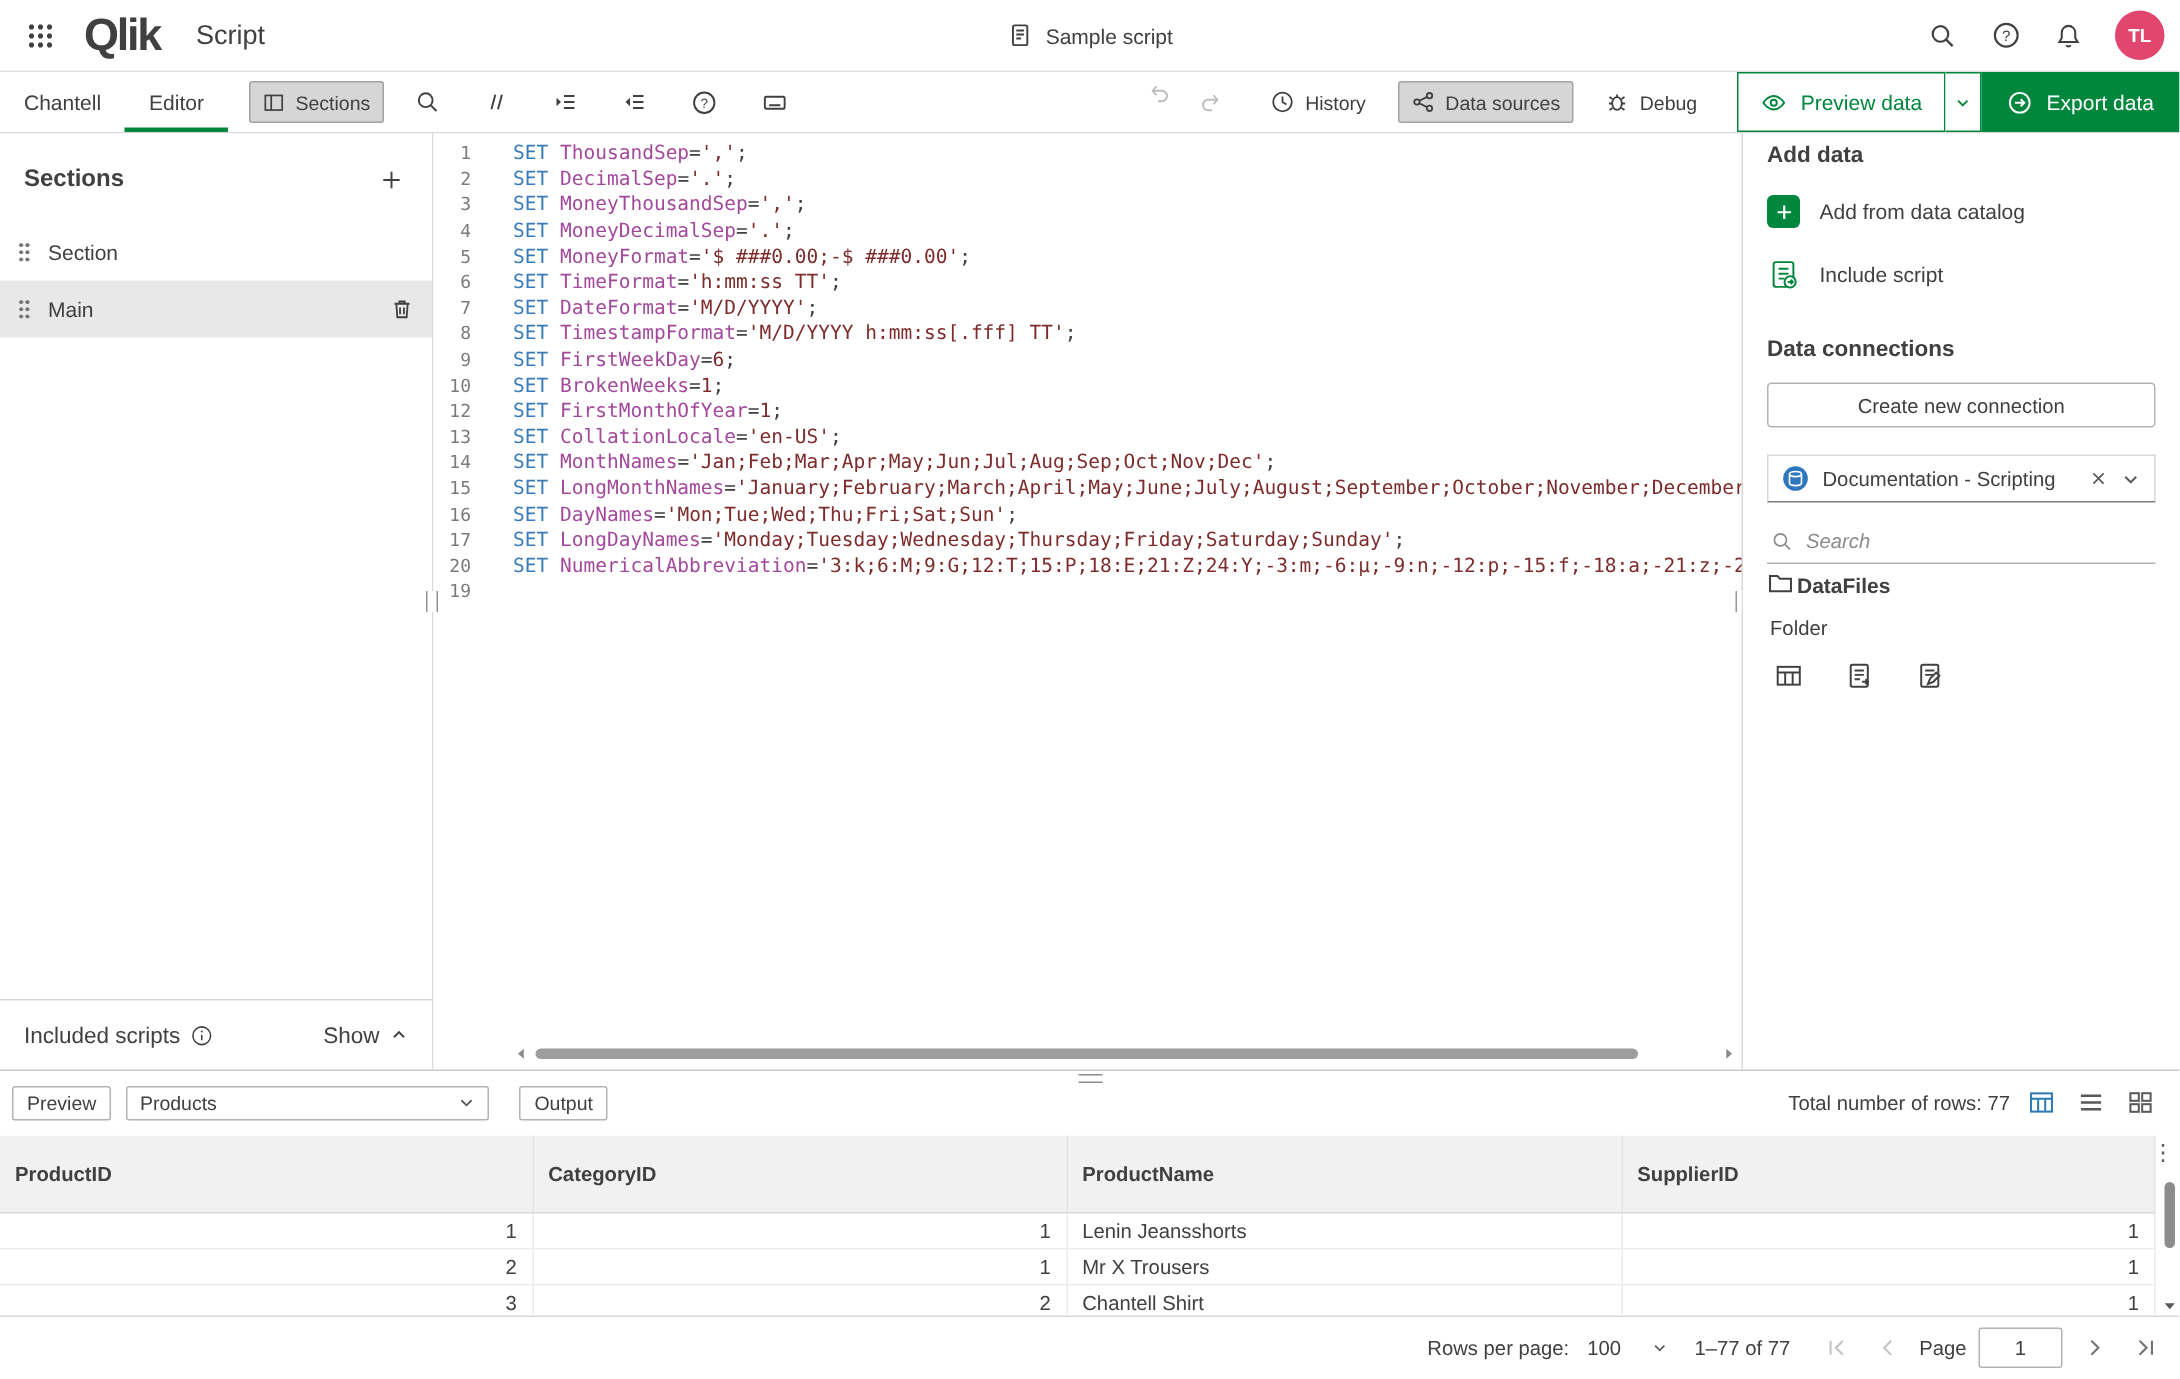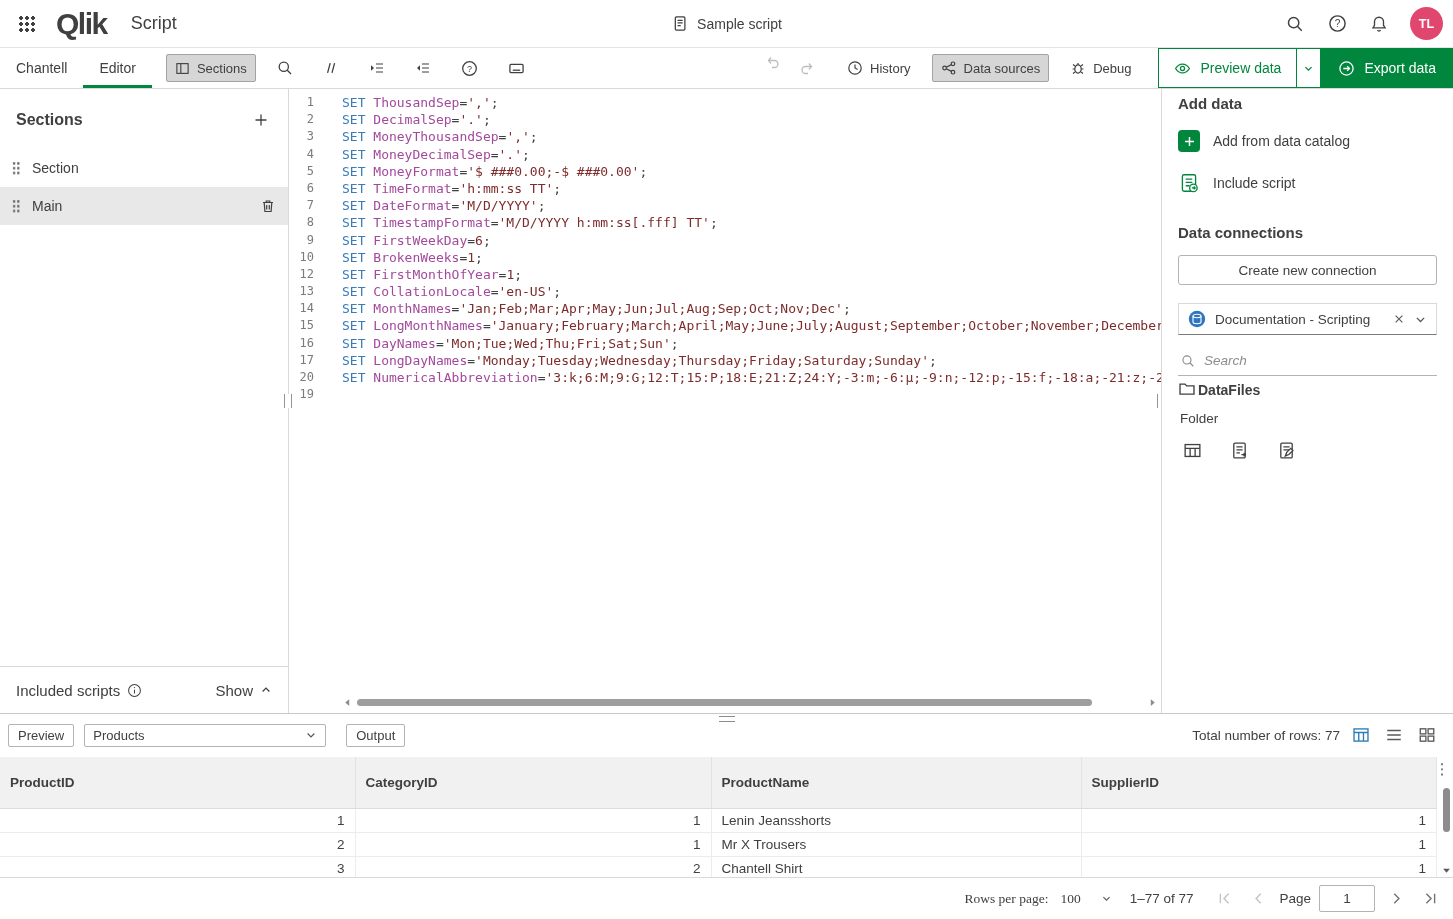--- a/index.html
+++ b/index.html
@@ -92,21 +92,21 @@
   .tbl-wrap { flex:1; overflow:hidden; margin-top:9px; position:relative; }
   table { width:calc(100% - 16px); border-collapse:collapse; table-layout:fixed; font-size:13.5px; }
   th { background:#f1f1f1; font-weight:700; text-align:left; height:27px; padding:18px 10px; border-right:1px solid #e3e3e3; border-bottom:1px solid #dcdcdc; }
   td { height:24px; padding:0 10px; border-right:1px solid #ececec; border-bottom:1px solid #ececec; white-space:nowrap; overflow:hidden; }
   td.num { text-align:right; }
   .kebab { position:absolute; right:3px; top:3px; width:16px; font-size:15px; color:#595959; background:none; border:none; cursor:pointer; line-height:1.2; }
   .v-scroll { position:absolute; right:0; top:29px; bottom:0; width:14px; display:flex; flex-direction:column; align-items:center; }
   .vs-thumb { width:7px; height:44px; background:#8c8c8c; border-radius:4px; margin-top:2px; cursor:pointer; }
   .vs-arrow { margin-top:auto; margin-bottom:2px; color:#595959; cursor:pointer; background:none; border:none; }
   .pv-footer { height:42px; flex:none; border-top:1px solid #d9d9d9; display:flex; align-items:center; justify-content:flex-end; gap:18px; padding-right:10px; font-size:13.5px; }
-  .rpp { display:flex; align-items:center; gap:12px;font-family:Liberation Serif, serif; }
+  .rpp { display:flex; align-items:center; gap:12px; }
   .rpp-select { display:flex; align-items:center; gap:20px; cursor:pointer; background:none; border:none; font-size:13.5px; }
   .pg-group { display:flex; align-items:center; gap:8px; }
   .pg-btn { width:26px; height:26px; display:flex; align-items:center; justify-content:center; background:none; border:none; color:#737373; cursor:pointer; }
   .pg-btn.disabled { color:#c4c4c4; cursor:default; }
   .page-input { width:56px; height:27px; border:1px solid #b3b3b3; border-radius:2px; text-align:center; font-size:13.5px; color:#404040; font-family:inherit; }
 </style>
 </head>
 <body>
 
 <header class="topbar">

